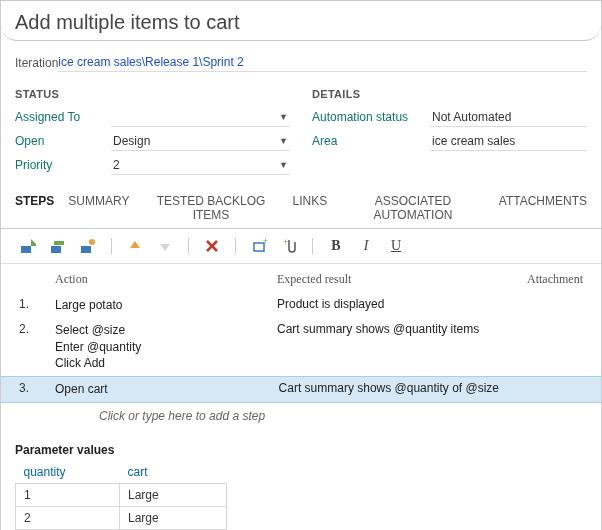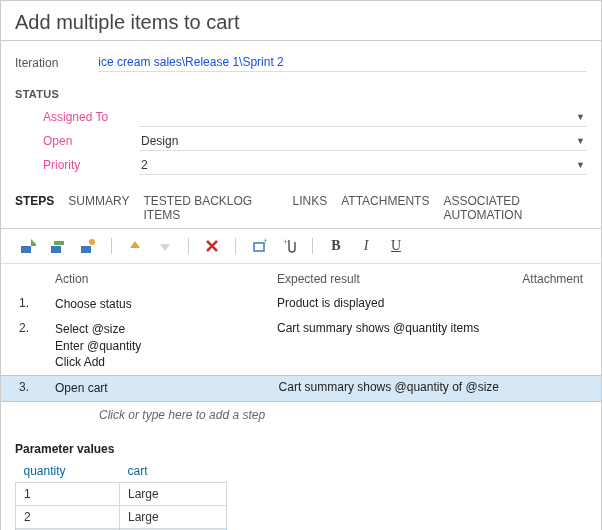--- a/index.html
+++ b/index.html
@@ -11,26 +11,26 @@
     background: #fff;
     width: 602px;
     border: 1px solid #ccc;
   }
   .title {
     font-size: 20px;
     font-weight: 300;
     padding: 10px 14px 6px 14px;
     border-bottom: 1px solid #ccc;
     color: #444;
+    border-radius: 16px;
   }
   .iteration-row {
     display: flex;
     align-items: center;
     padding: 12px 14px 14px 14px;
-    gap: 40px;
   }
   .iteration-label { color: #555; }
   .iteration-value {
     flex: 1;
     border-bottom: 1px solid #ddd;
     padding: 2px 0;
     color: #1d4ed8;
   }
   .meta {
     display: flex;
@@ -46,43 +46,42 @@
     letter-spacing: 0.3px;
   }
   .meta-row {
     display: flex;
     align-items: center;
     height: 22px;
     margin-bottom: 2px;
   }
   .meta-label {
     width: 96px;
-    color: #ec4899;
-    margin-left: 28px;
+    color: #0f766e;
   }
   .meta-field {
     flex: 1;
     display: flex;
     align-items: center;
     justify-content: space-between;
     border-bottom: 1px solid #ddd;
     padding: 0 2px;
     height: 20px;
     color: #333;
   }
   .meta-field .caret { font-size: 9px; color: #555; }
   .tabs {
     display: flex;
     gap: 14px;
     padding: 6px 14px 6px 14px;
     border-bottom: 1px solid #ccc;
     font-size: 12px;
     color: #555;
   }
-  .tabs .tab { cursor: pointer; }
+  .tabs .tab { cursor: pointer; text-align: center; }
   .tabs .tab.active { font-weight: 600; color: #222; }
   .toolbar {
     display: flex;
     align-items: center;
     gap: 12px;
     padding: 8px 18px;
     border-bottom: 1px solid #e0e0e0;
     color: #444;
   }
   .tb-sep {
@@ -101,20 +100,21 @@
   }
   .tb-btn.dim svg { opacity: 0.35; }
   .tb-btn svg { display:block; }
   .bold-i { font-weight: 700; font-family: Georgia, serif; font-size:14px; }
   .italic-i { font-style: italic; font-family: Georgia, serif; font-size:14px; }
   .under-i { text-decoration: underline; font-family: Georgia, serif; font-size:14px; }
   .steps-head {
     display: flex;
     padding: 8px 18px 6px 18px;
     color: #555;
+    font-family: Liberation Serif, serif;
   }
   .col-num  { width: 36px; }
   .col-act  { width: 222px; }
   .col-exp  { flex: 1; }
   .col-att  { width: 80px; text-align: right; }
   .step-row {
     display: flex;
     padding: 4px 18px;
     color: #222;
     align-items: flex-start;
@@ -196,29 +196,44 @@
       </span>
     </div>
     <div class="meta-row">
       <span class="meta-label">Priority</span>
       <span class="meta-field">
         <span>2</span>
         <span class="caret">▼</span>
       </span>
     </div>
   </div>
+  <div class="meta-col">
+    <div class="meta-head">DETAILS</div>
+    <div class="meta-row">
+      <span class="meta-label" style="width:118px">Automation status</span>
+      <span class="meta-field">
+        <span>Not Automated</span>
+      </span>
+    </div>
+    <div class="meta-row">
+      <span class="meta-label" style="width:118px">Area</span>
+      <span class="meta-field">
+        <span>ice cream sales</span>
+      </span>
+    </div>
+  </div>
 </div>
 
 <div class="tabs">
   <span class="tab active">STEPS</span>
   <span class="tab">SUMMARY</span>
   <span class="tab">TESTED BACKLOG ITEMS</span>
   <span class="tab">LINKS</span>
+  <span class="tab">ASSOCIATED AUTOMATION</span>
   <span class="tab">ATTACHMENTS</span>
-  <span class="tab">ASSOCIATED AUTOMATION</span>
 </div>
 
 <div class="toolbar">
   <span class="tb-btn">
       <svg width="16" height="16">
         <rect x="1" y="8" width="10" height="7" fill="#3a7abd"></rect>
         <polygon points="11,1 16,6 11,6" fill="#6aa84f"></polygon>
         <rect x="11" y="6" width="5" height="2" fill="#6aa84f"></rect>
       </svg>
     </span>
@@ -280,21 +295,21 @@
 <div class="steps-head">
   <span class="col-num"></span>
   <span class="col-act">Action</span>
   <span class="col-exp">Expected result</span>
   <span class="col-att">Attachment</span>
 </div>
 
 <div id="steps-body">
     <div class="step-row">
       <span class="col-num">1.</span>
-      <span class="col-act multi">Choose status</span>
+      <span class="col-act multi">Large potato</span>
       <span class="col-exp">Product is displayed</span>
       <span class="col-att"></span>
     </div>
     <div class="step-row">
       <span class="col-num">2.</span>
       <span class="col-act multi">Select @size<br>Enter @quantity<br>Click Add</span>
       <span class="col-exp">Cart summary shows @quantity items</span>
       <span class="col-att"></span>
     </div>
     <div class="step-row selected">

